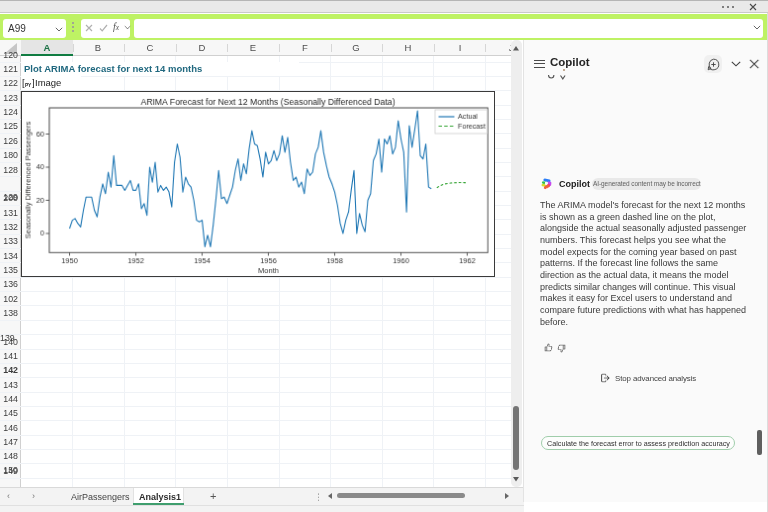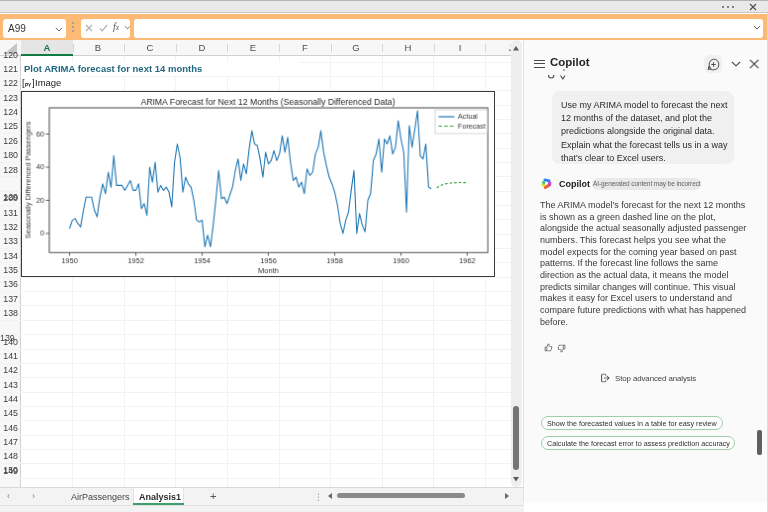--- a/index.html
+++ b/index.html
@@ -9,21 +9,21 @@
 
 <div class="abs" style="left:0;top:0;width:768px;height:13px;background:#e9e9e9;border-top:1.5px solid #b5b5b5;border-bottom:1px solid #c9c9c9;">
  <div class="abs" style="left:722px;top:4.5px;width:2.2px;height:2.2px;background:#5a5a5a;border-radius:50%;"></div>
  <div class="abs" style="left:727px;top:4.5px;width:2.2px;height:2.2px;background:#5a5a5a;border-radius:50%;"></div>
  <div class="abs" style="left:732px;top:4.5px;width:2.2px;height:2.2px;background:#5a5a5a;border-radius:50%;"></div>
  <svg class="abs" style="left:749px;top:2px;" width="8" height="8" viewBox="0 0 8 8">
       <path d="M1 1 L7 7 M7 1 L1 7" stroke="#4a4a4a" stroke-width="1.1"></path>
     </svg>
 </div>
 
-<div class="abs" style="left:0;top:14px;width:768px;height:26px;background:#fdba74;">
+<div class="abs" style="left:0;top:14px;width:768px;height:26px;background:#bef264;">
  <div class="abs" style="left:3px;top:4.5px;width:63px;height:19px;background:#fff;border-radius:3px;">
    <span class="abs" style="left:5px;top:4px;font-size:10px;color:#333;">A99</span>
    <svg class="abs" style="left:52px;top:7.5px;" width="8" height="5" viewBox="0 0 8 5">
         <path d="M0.8 0.8 L4 4 L7.2 0.8" stroke="#666" stroke-width="1" fill="none"></path>
       </svg>
  </div>
  <div class="abs" style="left:72px;top:8px;width:1.5px;height:1.5px;background:#9a9a9a;border-radius:50%;"></div>
  <div class="abs" style="left:72px;top:12px;width:1.5px;height:1.5px;background:#9a9a9a;border-radius:50%;"></div>
  <div class="abs" style="left:72px;top:16px;width:1.5px;height:1.5px;background:#9a9a9a;border-radius:50%;"></div>
  <div class="abs" style="left:81px;top:4.5px;width:49px;height:19px;background:#fff;border-radius:3px;"></div>
@@ -86,26 +86,26 @@
       <div style="position:absolute;left:0;top:108.1px;width:18px;height:14.35px;line-height:14.35px;text-align:right;">180</div>
       <div style="position:absolute;left:0;top:122.5px;width:18px;height:14.35px;line-height:14.35px;text-align:right;">128</div>
       <div style="position:absolute;left:0;top:150px;width:18px;height:14.35px;line-height:14.35px;text-align:right;">129</div>
       <div style="position:absolute;left:0;top:151.2px;width:18px;height:14.35px;line-height:14.35px;text-align:right;">200</div>
       <div style="position:absolute;left:0;top:165.5px;width:18px;height:14.35px;line-height:14.35px;text-align:right;">131</div>
       <div style="position:absolute;left:0;top:179.8px;width:18px;height:14.35px;line-height:14.35px;text-align:right;">132</div>
       <div style="position:absolute;left:0;top:194.2px;width:18px;height:14.35px;line-height:14.35px;text-align:right;">133</div>
       <div style="position:absolute;left:0;top:208.5px;width:18px;height:14.35px;line-height:14.35px;text-align:right;">134</div>
       <div style="position:absolute;left:0;top:222.9px;width:18px;height:14.35px;line-height:14.35px;text-align:right;">135</div>
       <div style="position:absolute;left:0;top:237.2px;width:18px;height:14.35px;line-height:14.35px;text-align:right;">136</div>
-      <div style="position:absolute;left:0;top:251.6px;width:18px;height:14.35px;line-height:14.35px;text-align:right;">137</div>
+      <div style="position:absolute;left:0;top:251.6px;width:18px;height:14.35px;line-height:14.35px;text-align:right;">102</div>
       <div style="position:absolute;left:0;top:265.9px;width:18px;height:14.35px;line-height:14.35px;text-align:right;">138</div>
       <div style="position:absolute;left:0;top:291px;width:18px;height:14.35px;line-height:14.35px;text-align:left;">139</div>
       <div style="position:absolute;left:0;top:294.6px;width:18px;height:14.35px;line-height:14.35px;text-align:right;">140</div>
       <div style="position:absolute;left:0;top:309.0px;width:18px;height:14.35px;line-height:14.35px;text-align:right;">141</div>
-      <div style="position:absolute;left:0;top:323.3px;width:18px;height:14.35px;line-height:14.35px;text-align:right;">142</div>
+      <div style="position:absolute;left:0;top:323.3px;width:18px;height:14.35px;line-height:14.35px;text-align:right;font-weight:bold;">142</div>
       <div style="position:absolute;left:0;top:337.7px;width:18px;height:14.35px;line-height:14.35px;text-align:right;">143</div>
       <div style="position:absolute;left:0;top:352.1px;width:18px;height:14.35px;line-height:14.35px;text-align:right;">144</div>
       <div style="position:absolute;left:0;top:366.4px;width:18px;height:14.35px;line-height:14.35px;text-align:right;">145</div>
       <div style="position:absolute;left:0;top:380.8px;width:18px;height:14.35px;line-height:14.35px;text-align:right;">146</div>
       <div style="position:absolute;left:0;top:395.1px;width:18px;height:14.35px;line-height:14.35px;text-align:right;">147</div>
       <div style="position:absolute;left:0;top:409.4px;width:18px;height:14.35px;line-height:14.35px;text-align:right;">148</div>
       <div style="position:absolute;left:0;top:423.8px;width:18px;height:14.35px;line-height:14.35px;text-align:right;">149</div>
       <div style="position:absolute;left:0;top:423px;width:18px;height:14.35px;line-height:14.35px;text-align:right;">150</div>
     </div>
 
@@ -255,23 +255,20 @@
  <svg class="abs" style="left:224.5px;top:18.5px;" width="10.5" height="10" viewBox="0 0 10 10">
       <path d="M0.8 0.8 L9.2 9.2 M9.2 0.8 L0.8 9.2" stroke="#3f3f3f" stroke-width="1.05"></path>
     </svg>
 
  <div class="abs" style="left:38.5px;top:29px;width:2.2px;height:2.2px;background:#b09070;opacity:0.75;"></div>
  <svg class="abs" style="left:24px;top:34.5px;" width="18" height="6" viewBox="0 0 18 6">
       <path d="M0.5 0 a2.7 3 0 0 0 5.4 0" stroke="#555" stroke-width="1.1" fill="none"></path>
       <path d="M12.5 0.5 l2.3 3.4 l2.3 -3.4" stroke="#555" stroke-width="1.1" fill="none"></path>
     </svg>
 
- <div class="abs" style="left:28px;top:51px;width:182px;height:73px;background:#f0f0f0;border-radius:8px;font-size:9px;line-height:13.2px;color:#2b2b2b;">
-  <div style="padding:8px 0 0 9px;">Use my ARIMA model to forecast the next<br>12 months of the dataset, and plot the<br>predictions alongside the original data.<br>Explain what the forecast tells us in a way<br>that's clear to Excel users.</div>
- </div>
 
  <svg class="abs" style="left:16.5px;top:137.5px;" width="11.5" height="11.5" viewBox="0 0 24 24">
    <rect x="5" y="2" width="15" height="6" rx="3" fill="#2a7df7" transform="rotate(12 12 5)"></rect>
    <rect x="2" y="7.2" width="12" height="5.5" rx="2.7" fill="#2fc04e" transform="rotate(10 8 10)"></rect>
    <rect x="1.2" y="12.6" width="10.5" height="5.2" rx="2.6" fill="#d4dd2a" transform="rotate(8 6 15)"></rect>
    <rect x="12.5" y="7.5" width="9" height="9" rx="3" fill="#c44af0" transform="rotate(18 17 12)"></rect>
    <rect x="11" y="12" width="8" height="7" rx="3" fill="#ea3c7d" transform="rotate(15 15 15.5)"></rect>
    <rect x="5.5" y="15.5" width="12" height="6" rx="3" fill="#f0613c" transform="rotate(-28 11.5 18.5)"></rect>
    <circle cx="11" cy="11" r="3.2" fill="#fafafa"></circle>
  </svg>
@@ -287,20 +284,19 @@
       <g transform="rotate(180 8 8)">
         <path d="M5 7 L7.5 1.5 a1.6 1.6 0 0 1 1.6 1.6 l-0.5 2.9 h4 a1.4 1.4 0 0 1 1.3 1.8 l-1.5 5 a1.8 1.8 0 0 1 -1.7 1.2 H5 M5 7 H2 v7 h3 z" stroke="#5a5a5a" stroke-width="1.2" fill="none" stroke-linejoin="round"></path>
       </g>
     </svg>
 
  <svg class="abs" style="left:75.5px;top:332.5px;" width="10" height="10" viewBox="0 0 16 16">
       <path d="M9.5 5 V3.2 a1.2 1.2 0 0 0 -1.2 -1.2 H3.8 a1.2 1.2 0 0 0 -1.2 1.2 v9.6 a1.2 1.2 0 0 0 1.2 1.2 h4.5 a1.2 1.2 0 0 0 1.2 -1.2 V11 M6.5 8 h8 m-3 -3 l3 3 l-3 3" stroke="#424242" stroke-width="1.2" fill="none" stroke-linecap="round" stroke-linejoin="round"></path>
     </svg>
  <span class="abs" style="left:90.5px;top:334px;font-size:7.9px;letter-spacing:-0.1px;color:#424242;">Stop advanced analysis</span>
 
- <div class="abs" style="left:17px;top:376px;width:182px;height:14px;border:1px solid #9fcdaa;background:#fcfdfc;border-radius:7.5px;font-size:7.2px;color:#2f2f2f;text-align:center;line-height:13.5px;white-space:nowrap;"><span style="display:inline-block;">Show the forecasted values in a table for easy review</span></div>
  <div class="abs" style="left:17px;top:396px;width:194px;height:14px;border:1px solid #9fcdaa;background:#fcfdfc;border-radius:7.5px;font-size:7.2px;color:#2f2f2f;text-align:center;line-height:13.5px;white-space:nowrap;"><span style="display:inline-block;">Calculate the forecast error to assess prediction accuracy</span></div>
 
 
  <div class="abs" style="left:232.5px;top:390px;width:4.5px;height:25px;background:#5f5f5f;border-radius:2px;"></div>
 
 </div>
 <div class="abs" style="left:766.5px;top:13px;width:1.5px;height:499px;background:#dcdcdc;"></div>
 
 </body></html>

